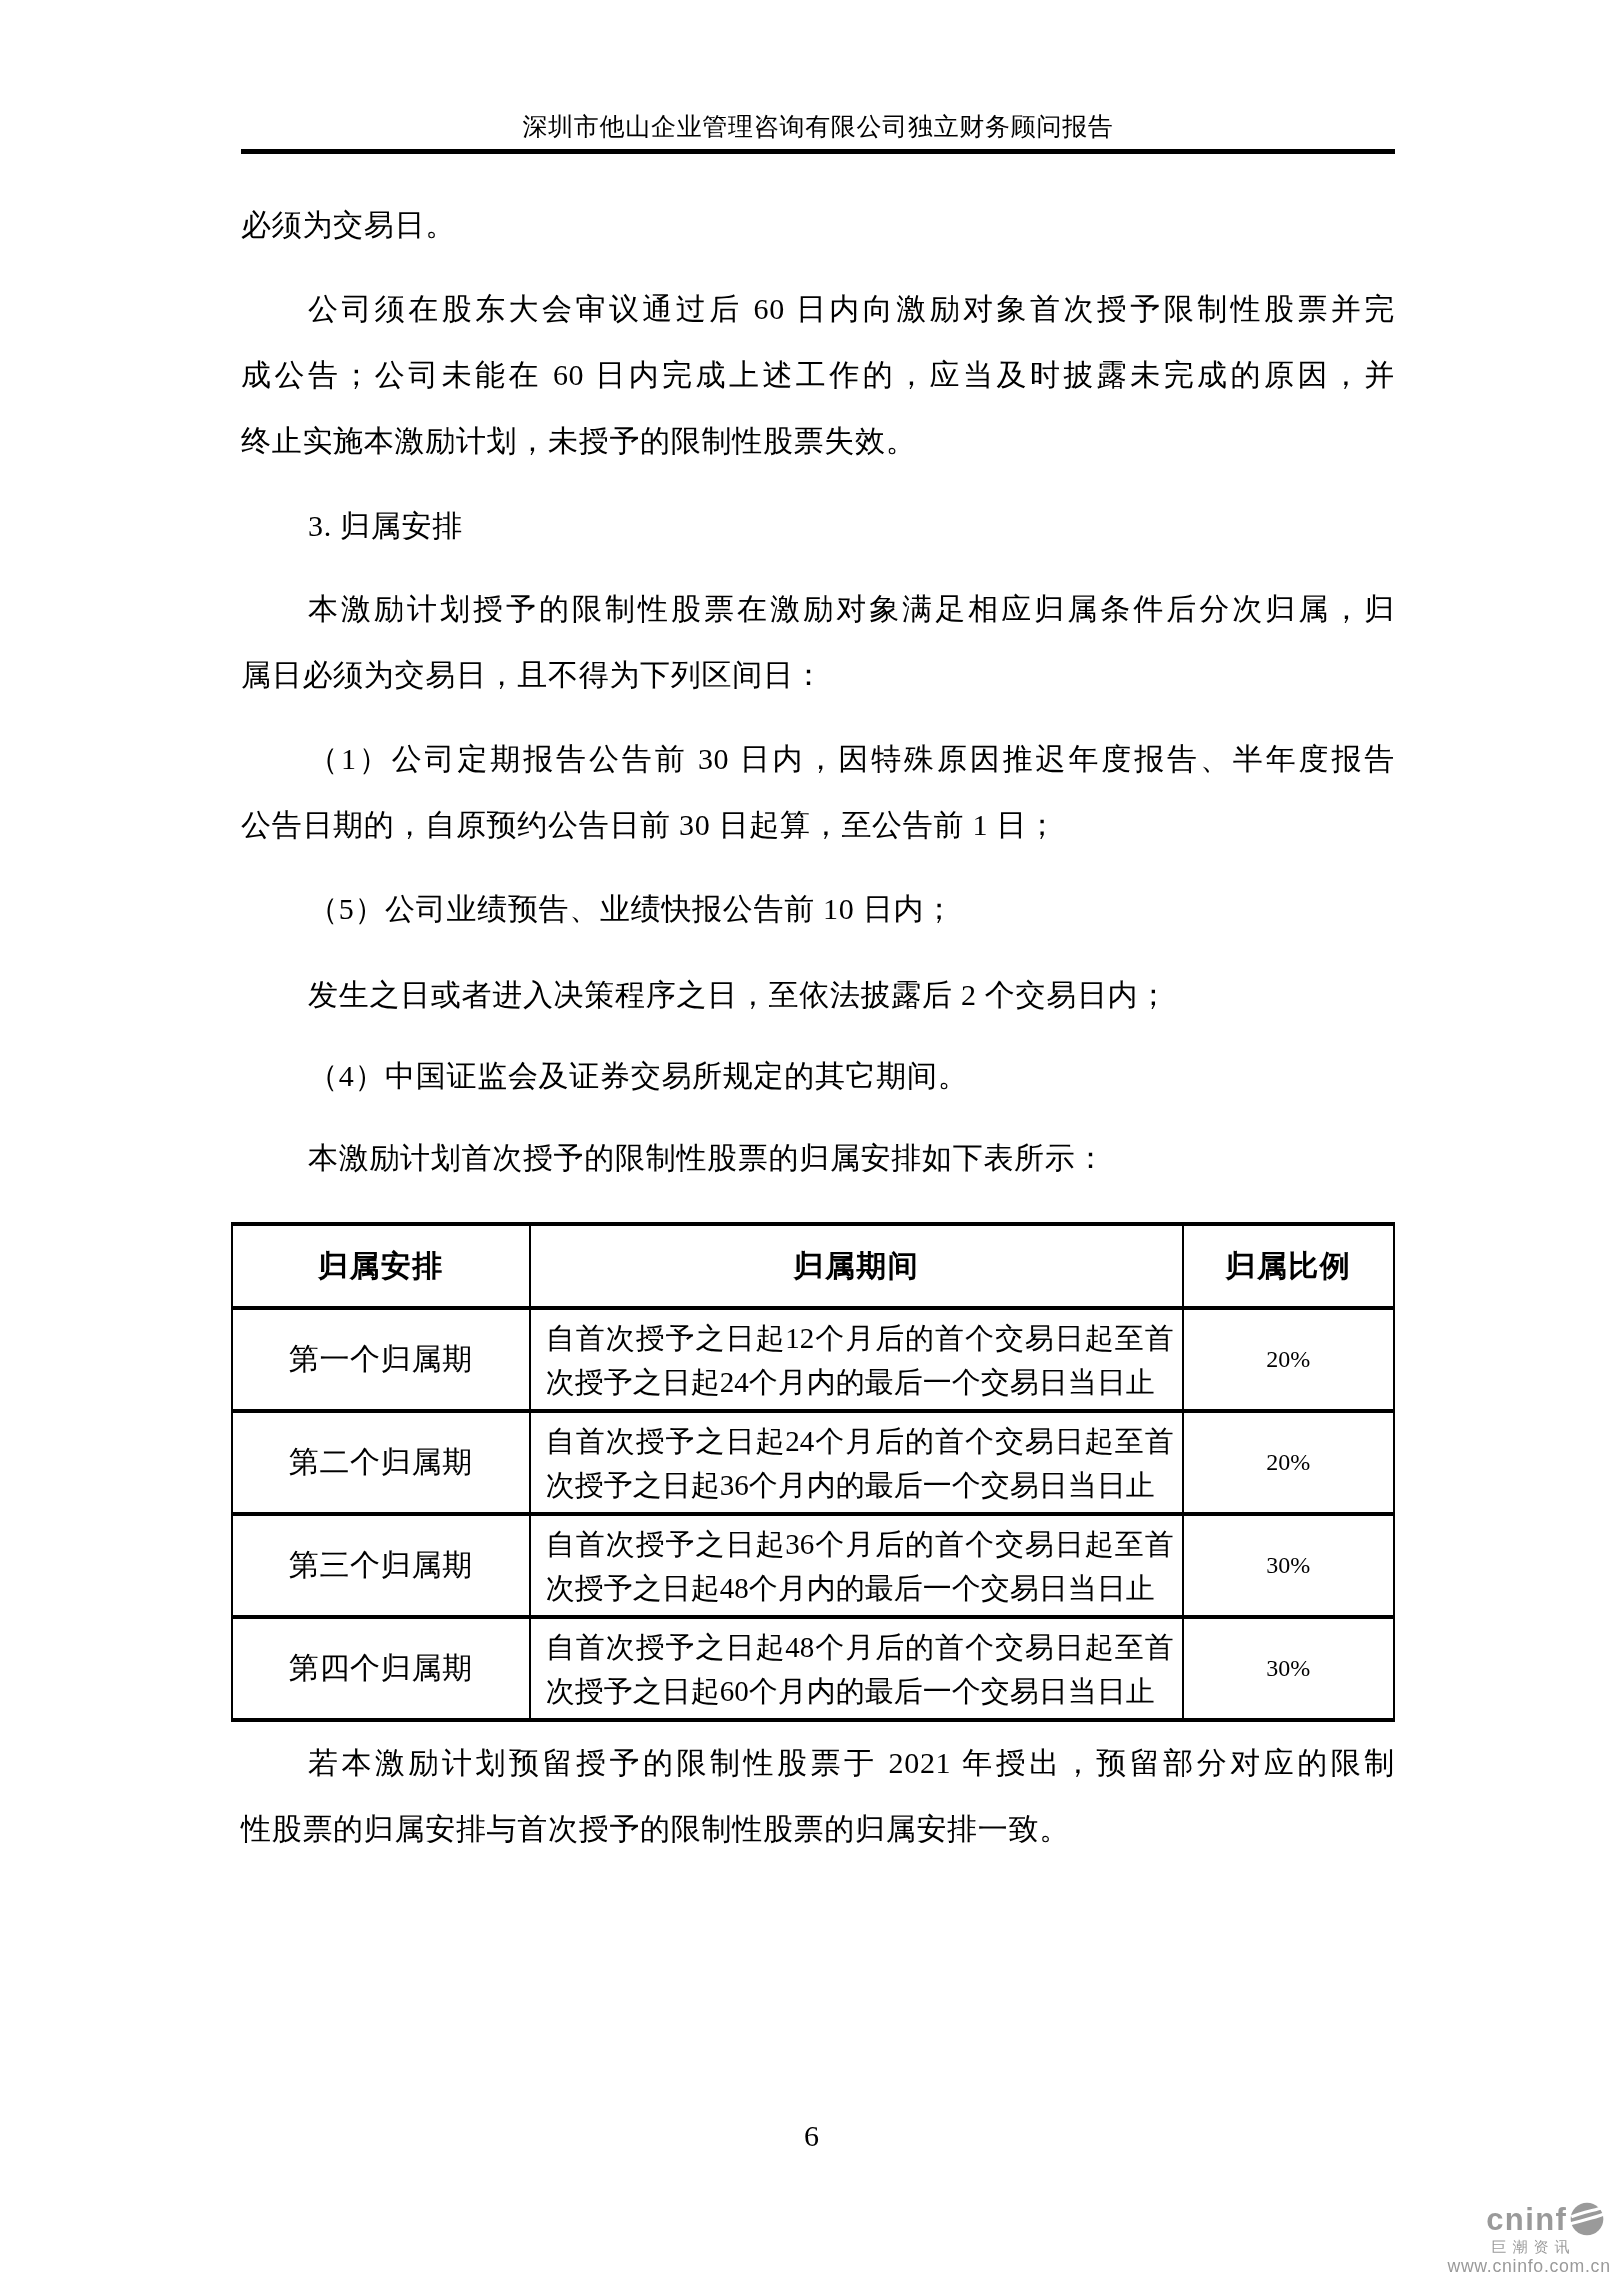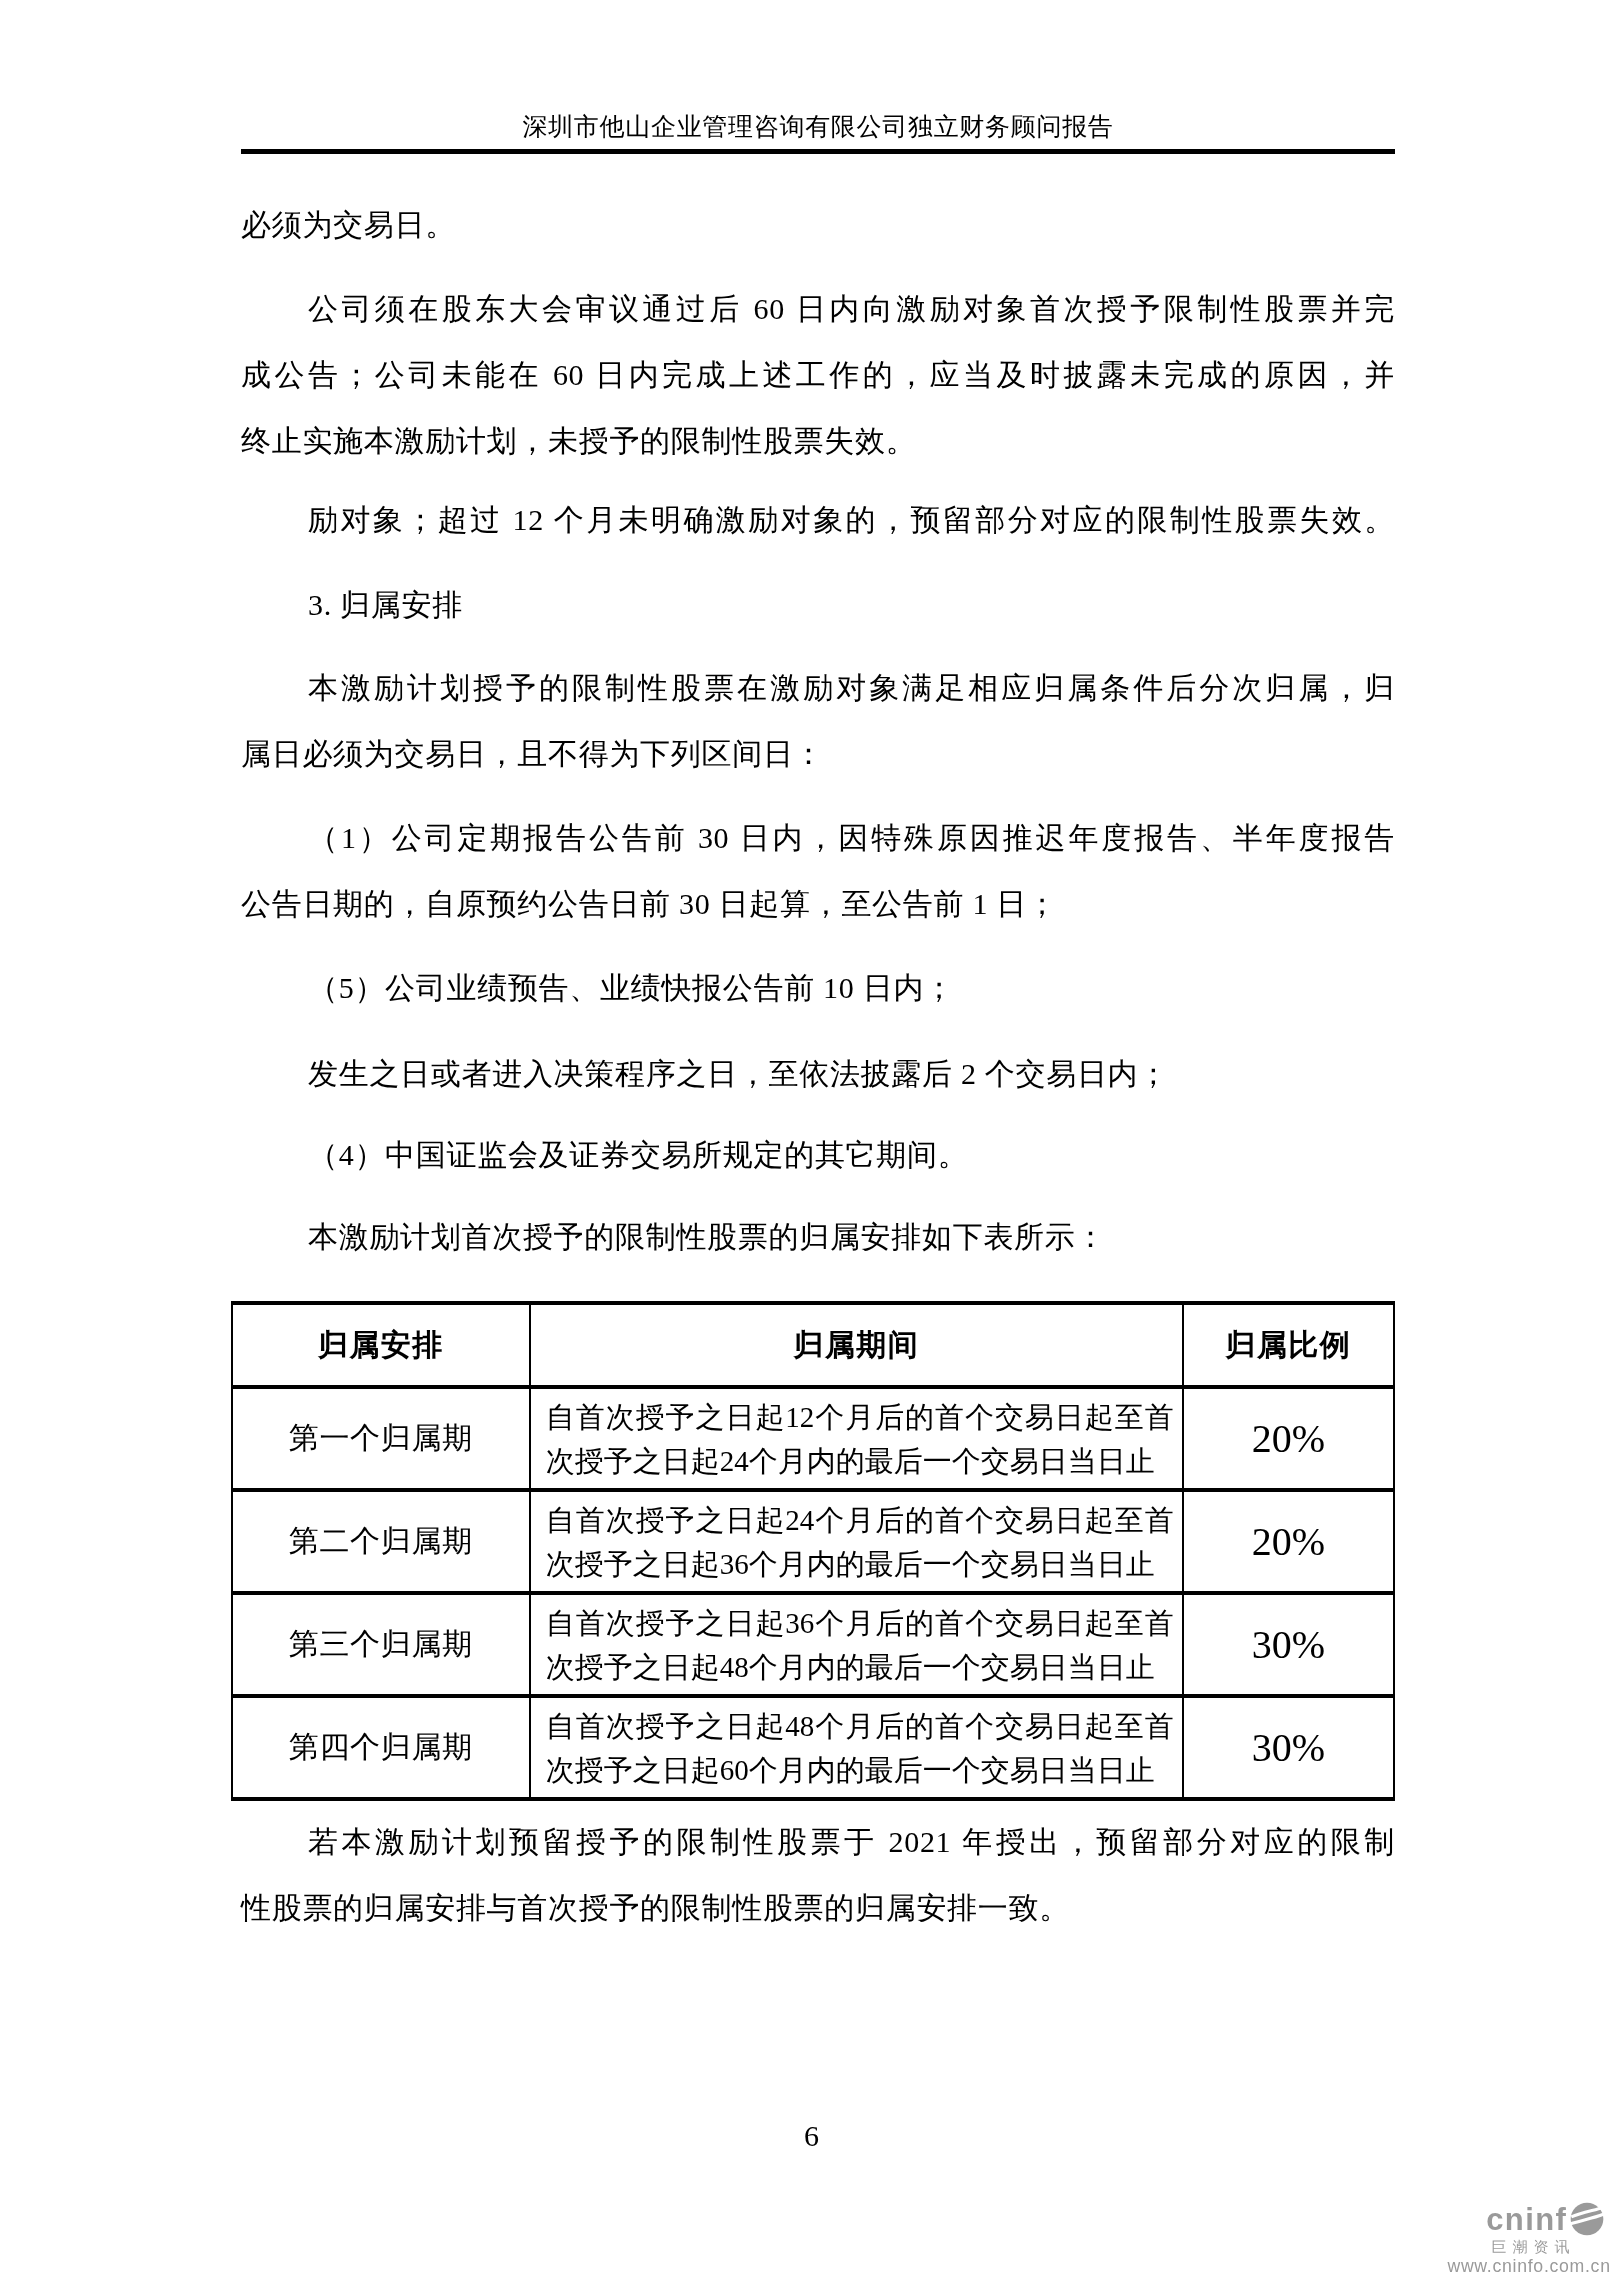--- a/index.html
+++ b/index.html
@@ -67,21 +67,21 @@
   .vtable tr.datarow{height:96px;}
   td.c-schedule{ text-align:center; font-size:30px; letter-spacing:0.7px;}
   td.c-period{ padding:5.5px 8.2px 5.5px 15px; }
   td.c-period .pl{
     display:block;
     font-size:29px;
     line-height:44px;
     white-space:nowrap;
   }
   td.c-period .pl.fill{white-space:normal;}
-  td.c-ratio{ text-align:center; font-size:40px;}
+  td.c-ratio{ text-align:center; font-size:24px;}
   
   .pageno{
     position:absolute; left:0; top:2119px; width:100%;
     text-align:center; font-size:30px; line-height:34px;
   }
   .logo{
     position:absolute; top:2202px; right:12.3px;
     color:#9a9a9a;
     font-family:"Liberation Sans", sans-serif;
     display:flex; flex-direction:column; align-items:flex-end;
@@ -117,21 +117,20 @@
       <span class="ln">必须为交易日。</span>
     </p>
 
     <p class="para indent" style="margin-top:18.4px">
       <span class="ln fill">公司须在股东大会审议通过后 60 日内向激励对象首次授予限制性股票并完</span>
       <span class="ln fill">成公告；公司未能在 60 日内完成上述工作的，应当及时披露未完成的原因，并</span>
       <span class="ln">终止实施本激励计划，未授予的限制性股票失效。</span>
     </p>
 
     <p class="para indent" style="margin-top:13px">
-      <span class="ln fill">励对象；超过 12 个月未明确激励对象的，预留部分对应的限制性股票失效。</span>
     </p>
 
     <p class="para indent" style="margin-top:19px">
       <span class="ln">3. 归属安排</span>
     </p>
 
     <p class="para indent" style="margin-top:17px">
       <span class="ln fill">本激励计划授予的限制性股票在激励对象满足相应归属条件后分次归属，归</span>
       <span class="ln">属日必须为交易日，且不得为下列区间日：</span>
     </p>

